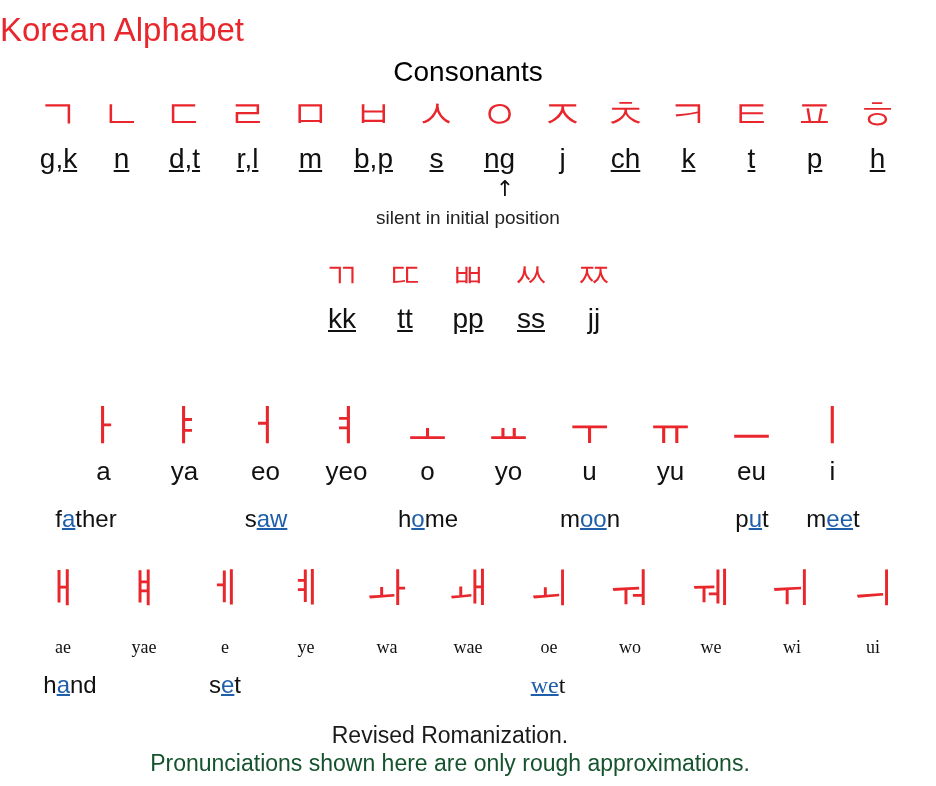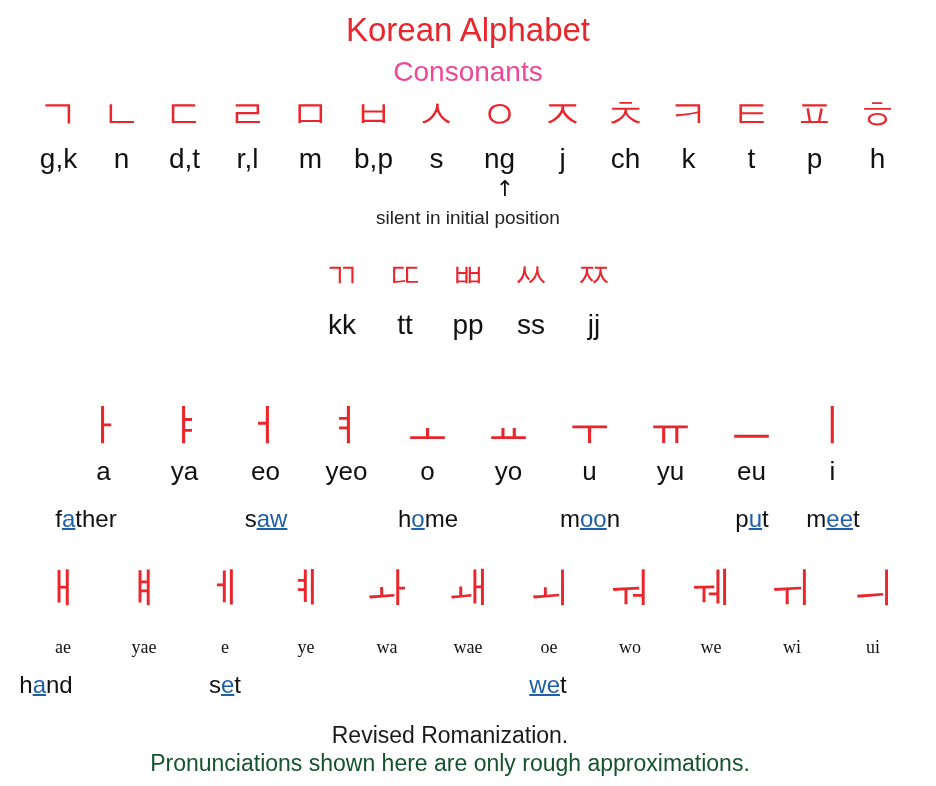--- a/index.html
+++ b/index.html
@@ -15,33 +15,33 @@
     position: relative;
     width: 936px;
     height: 786px;
     background: #ffffff;
   }
 
   
   .title {
     position: absolute;
     top: 10px; left: 0; width: 936px;
-    text-align: center;
+    text-align: left;
     font-size: 33px;
     line-height: 40px;
     color: #e8262c;
     letter-spacing: 0px;
   }
   .section-head {
     position: absolute;
     left: 0; width: 936px;
     text-align: center;
     font-size: 28px;
     line-height: 34px;
-    color: #ec4899;
+    color: #000000;
   }
   #consonants-head { top: 55px; }
   #vowels-head     { top: 366px; }
 
   
   .row {
     position: absolute;
     left: 0;
     width: 936px;
     display: flex;
@@ -64,21 +64,21 @@
   .rom {
     color: #111111;
     font-family: "Liberation Sans", sans-serif;
     line-height: 1;
   }
 
   
   #consonant-row { top: 92px; }
   #consonant-row .cell { width: 63px; }
   #consonant-row .jamo { font-size: 40px; height: 44px; display:flex; align-items:center; }
-  #consonant-row .rom  { font-size: 28px; margin-top: 9px; }
+  #consonant-row .rom  { font-size: 28px; margin-top: 9px; text-decoration: underline; }
 
   
   #silent-note {
     position: absolute;
     left: 0; width: 936px;
     text-align: center;
     top: 206px;
     font-size: 19px;
     line-height: 24px;
     color: #222222;
@@ -91,21 +91,21 @@
     font-size: 22px;
     line-height: 22px;
     color: #111111;
     font-family: "DejaVu Sans", sans-serif;
   }
 
   
   #double-row { top: 255px; }
   #double-row .cell { width: 63px; }
   #double-row .jamo { font-size: 34px; height: 40px; display:flex; align-items:center; }
-  #double-row .rom  { font-size: 28px; margin-top: 16px; }
+  #double-row .rom  { font-size: 28px; margin-top: 10px; text-decoration: underline; }
 
   
   #vowel-row { top: 400px; }
   #vowel-row .cell { width: 81px; }
   #vowel-row .jamo { font-size: 44px; height: 50px; display:flex; align-items:center; }
   #vowel-row .rom  { font-size: 26px; margin-top: 8px; }
 
   
   #vowel-row2 { top: 562px; }
   #vowel-row2 .cell { width: 81px; }
@@ -338,22 +338,22 @@
         <div class="jamo">ㅟ</div>
         <div class="rom">wi</div>
       </div>
       <div class="cell">
         <div class="jamo">ㅢ</div>
         <div class="rom">ui</div>
       </div>
     </div>
 
   <div class="example-layer" id="examples-2">
-      <div class="example" style="left: 46px;"><span>h</span><u>a</u><span>nd</span></div>
+      <div class="example" style="left: 70px;"><span>h</span><u>a</u><span>nd</span></div>
       <div class="example" style="left: 225px;"><span>s</span><u>e</u><span>t</span></div>
-      <div class="example" style="left: 548px;"><u>we</u><span>t</span></div>
+      <div class="example" style="left: 548px; font-family: Liberation Serif, serif;"><u>we</u><span>t</span></div>
     </div>
 
   <div class="footer-line" id="footer-1">Revised Romanization.</div>
 
   <div class="footer-line" id="footer-2">Pronunciations shown here are only rough approximations.</div>
 
 </div>
 
 </body></html>

